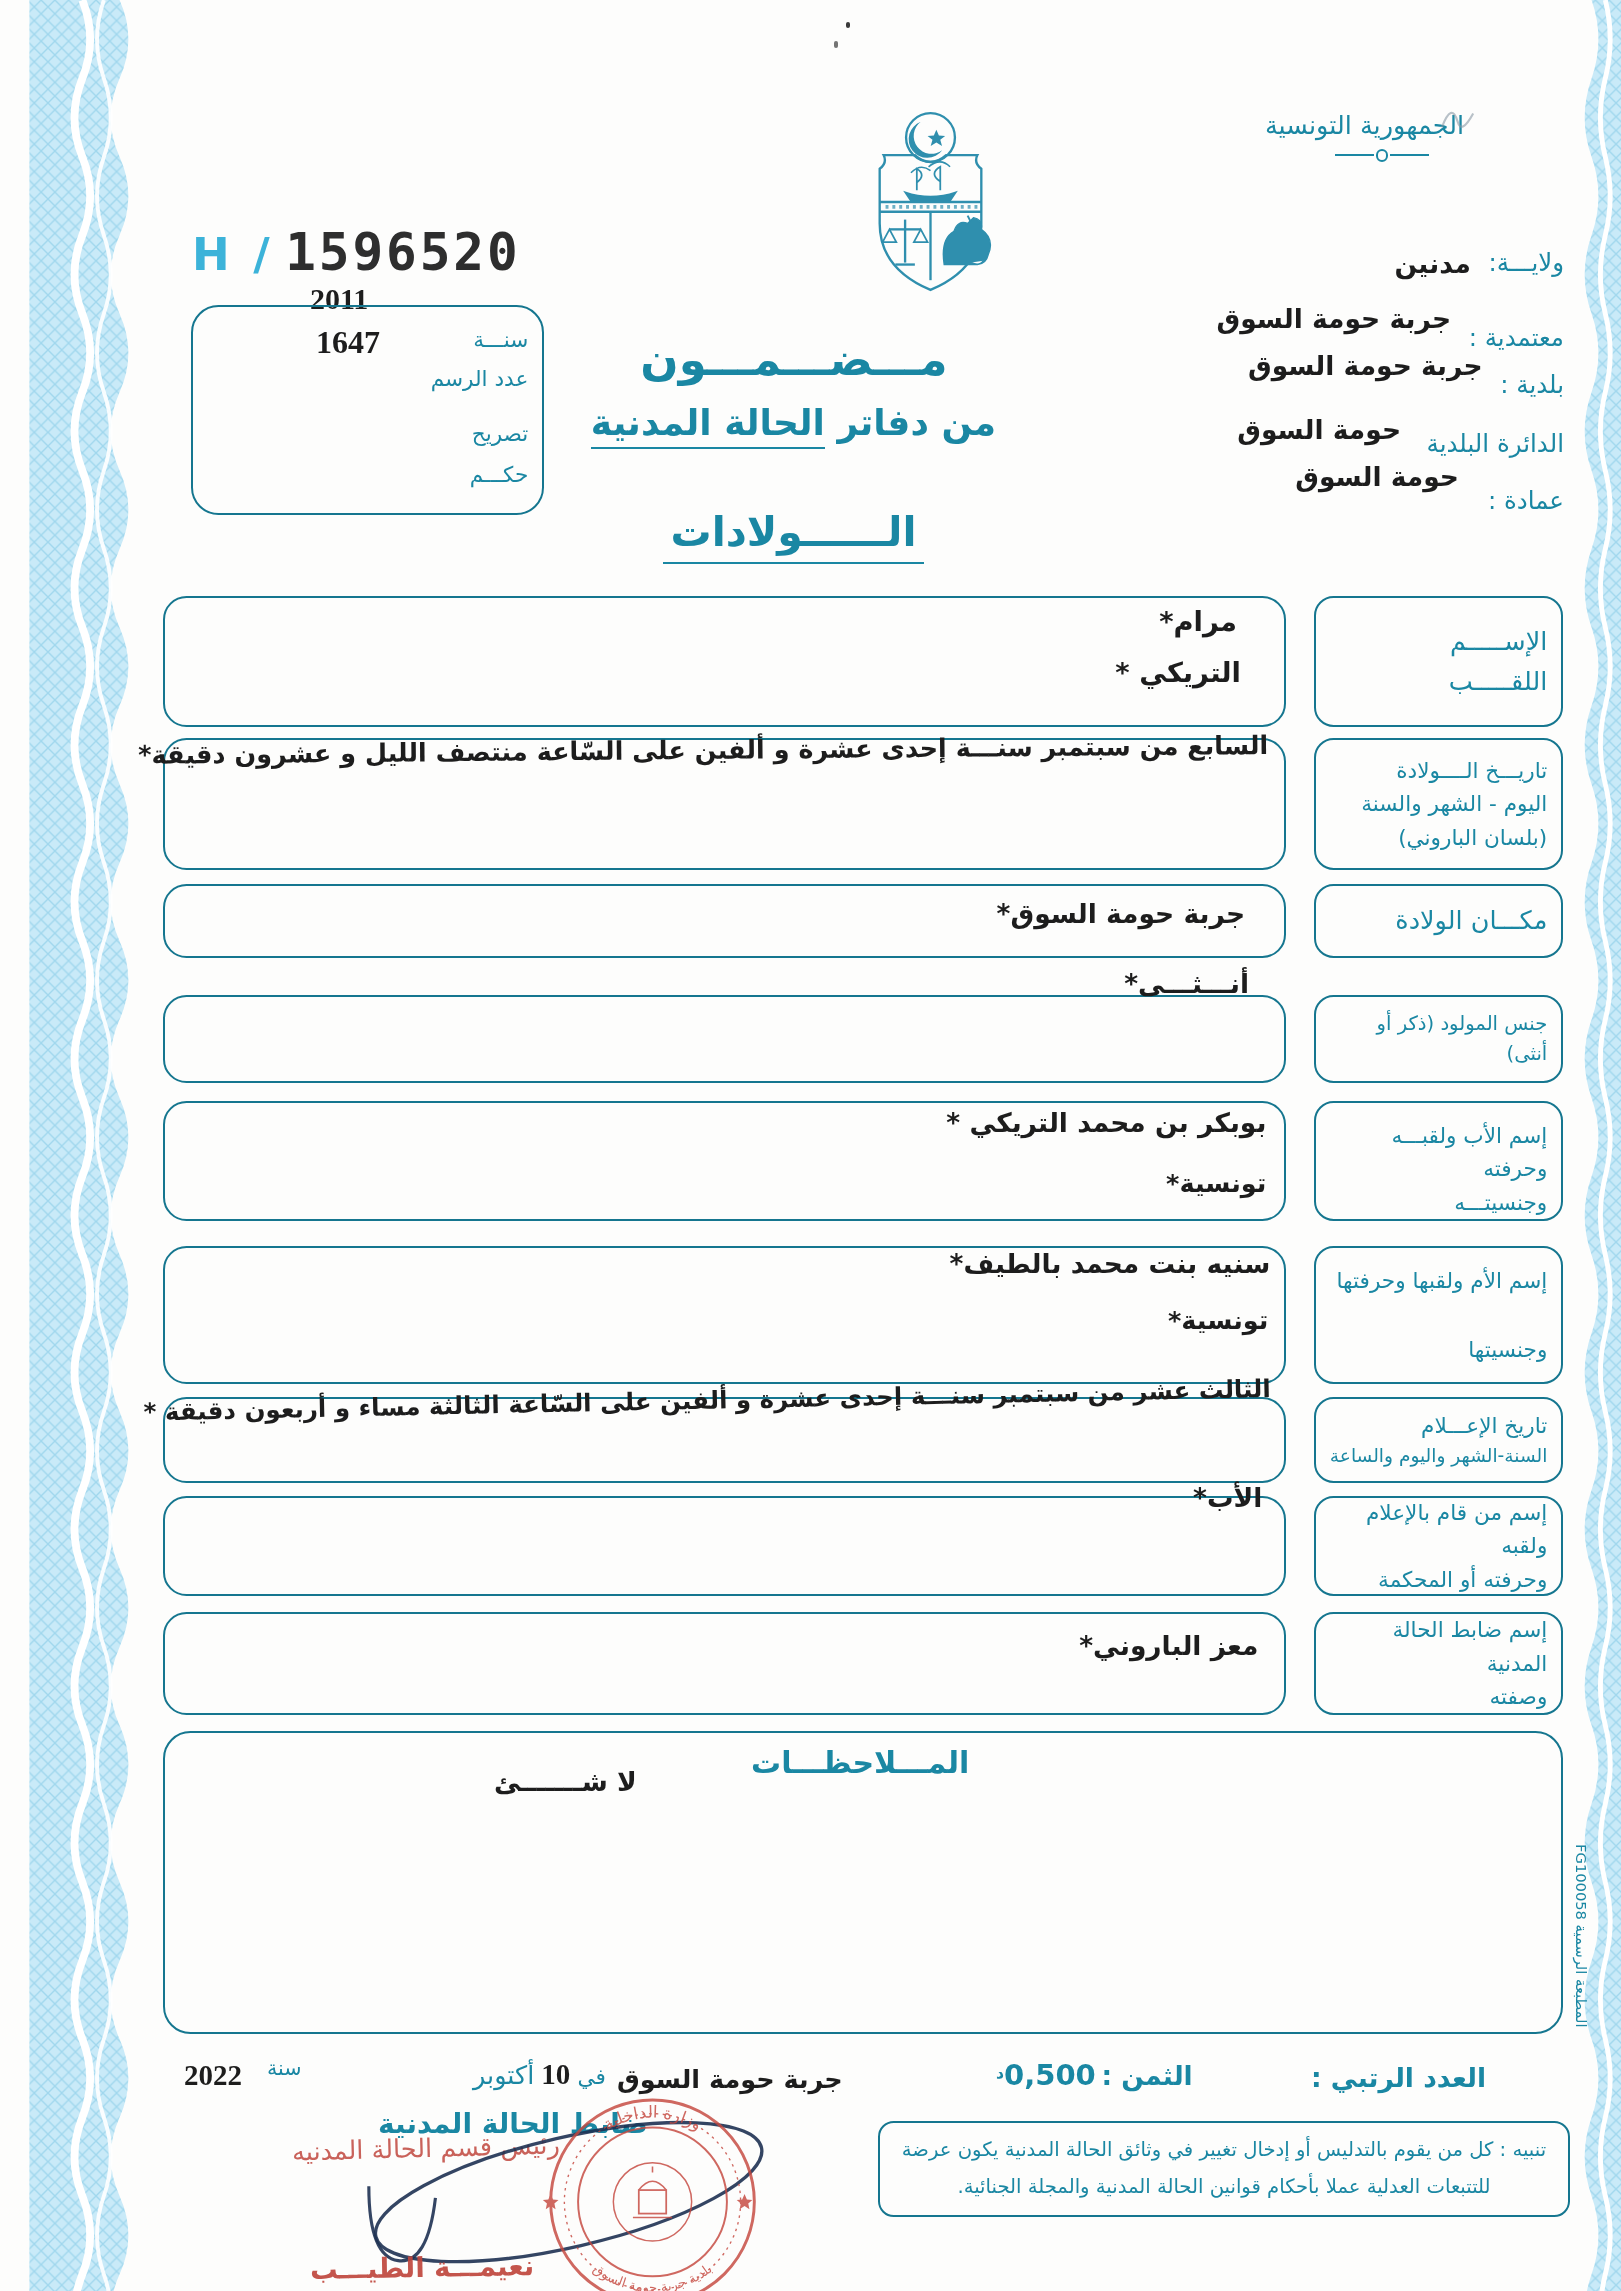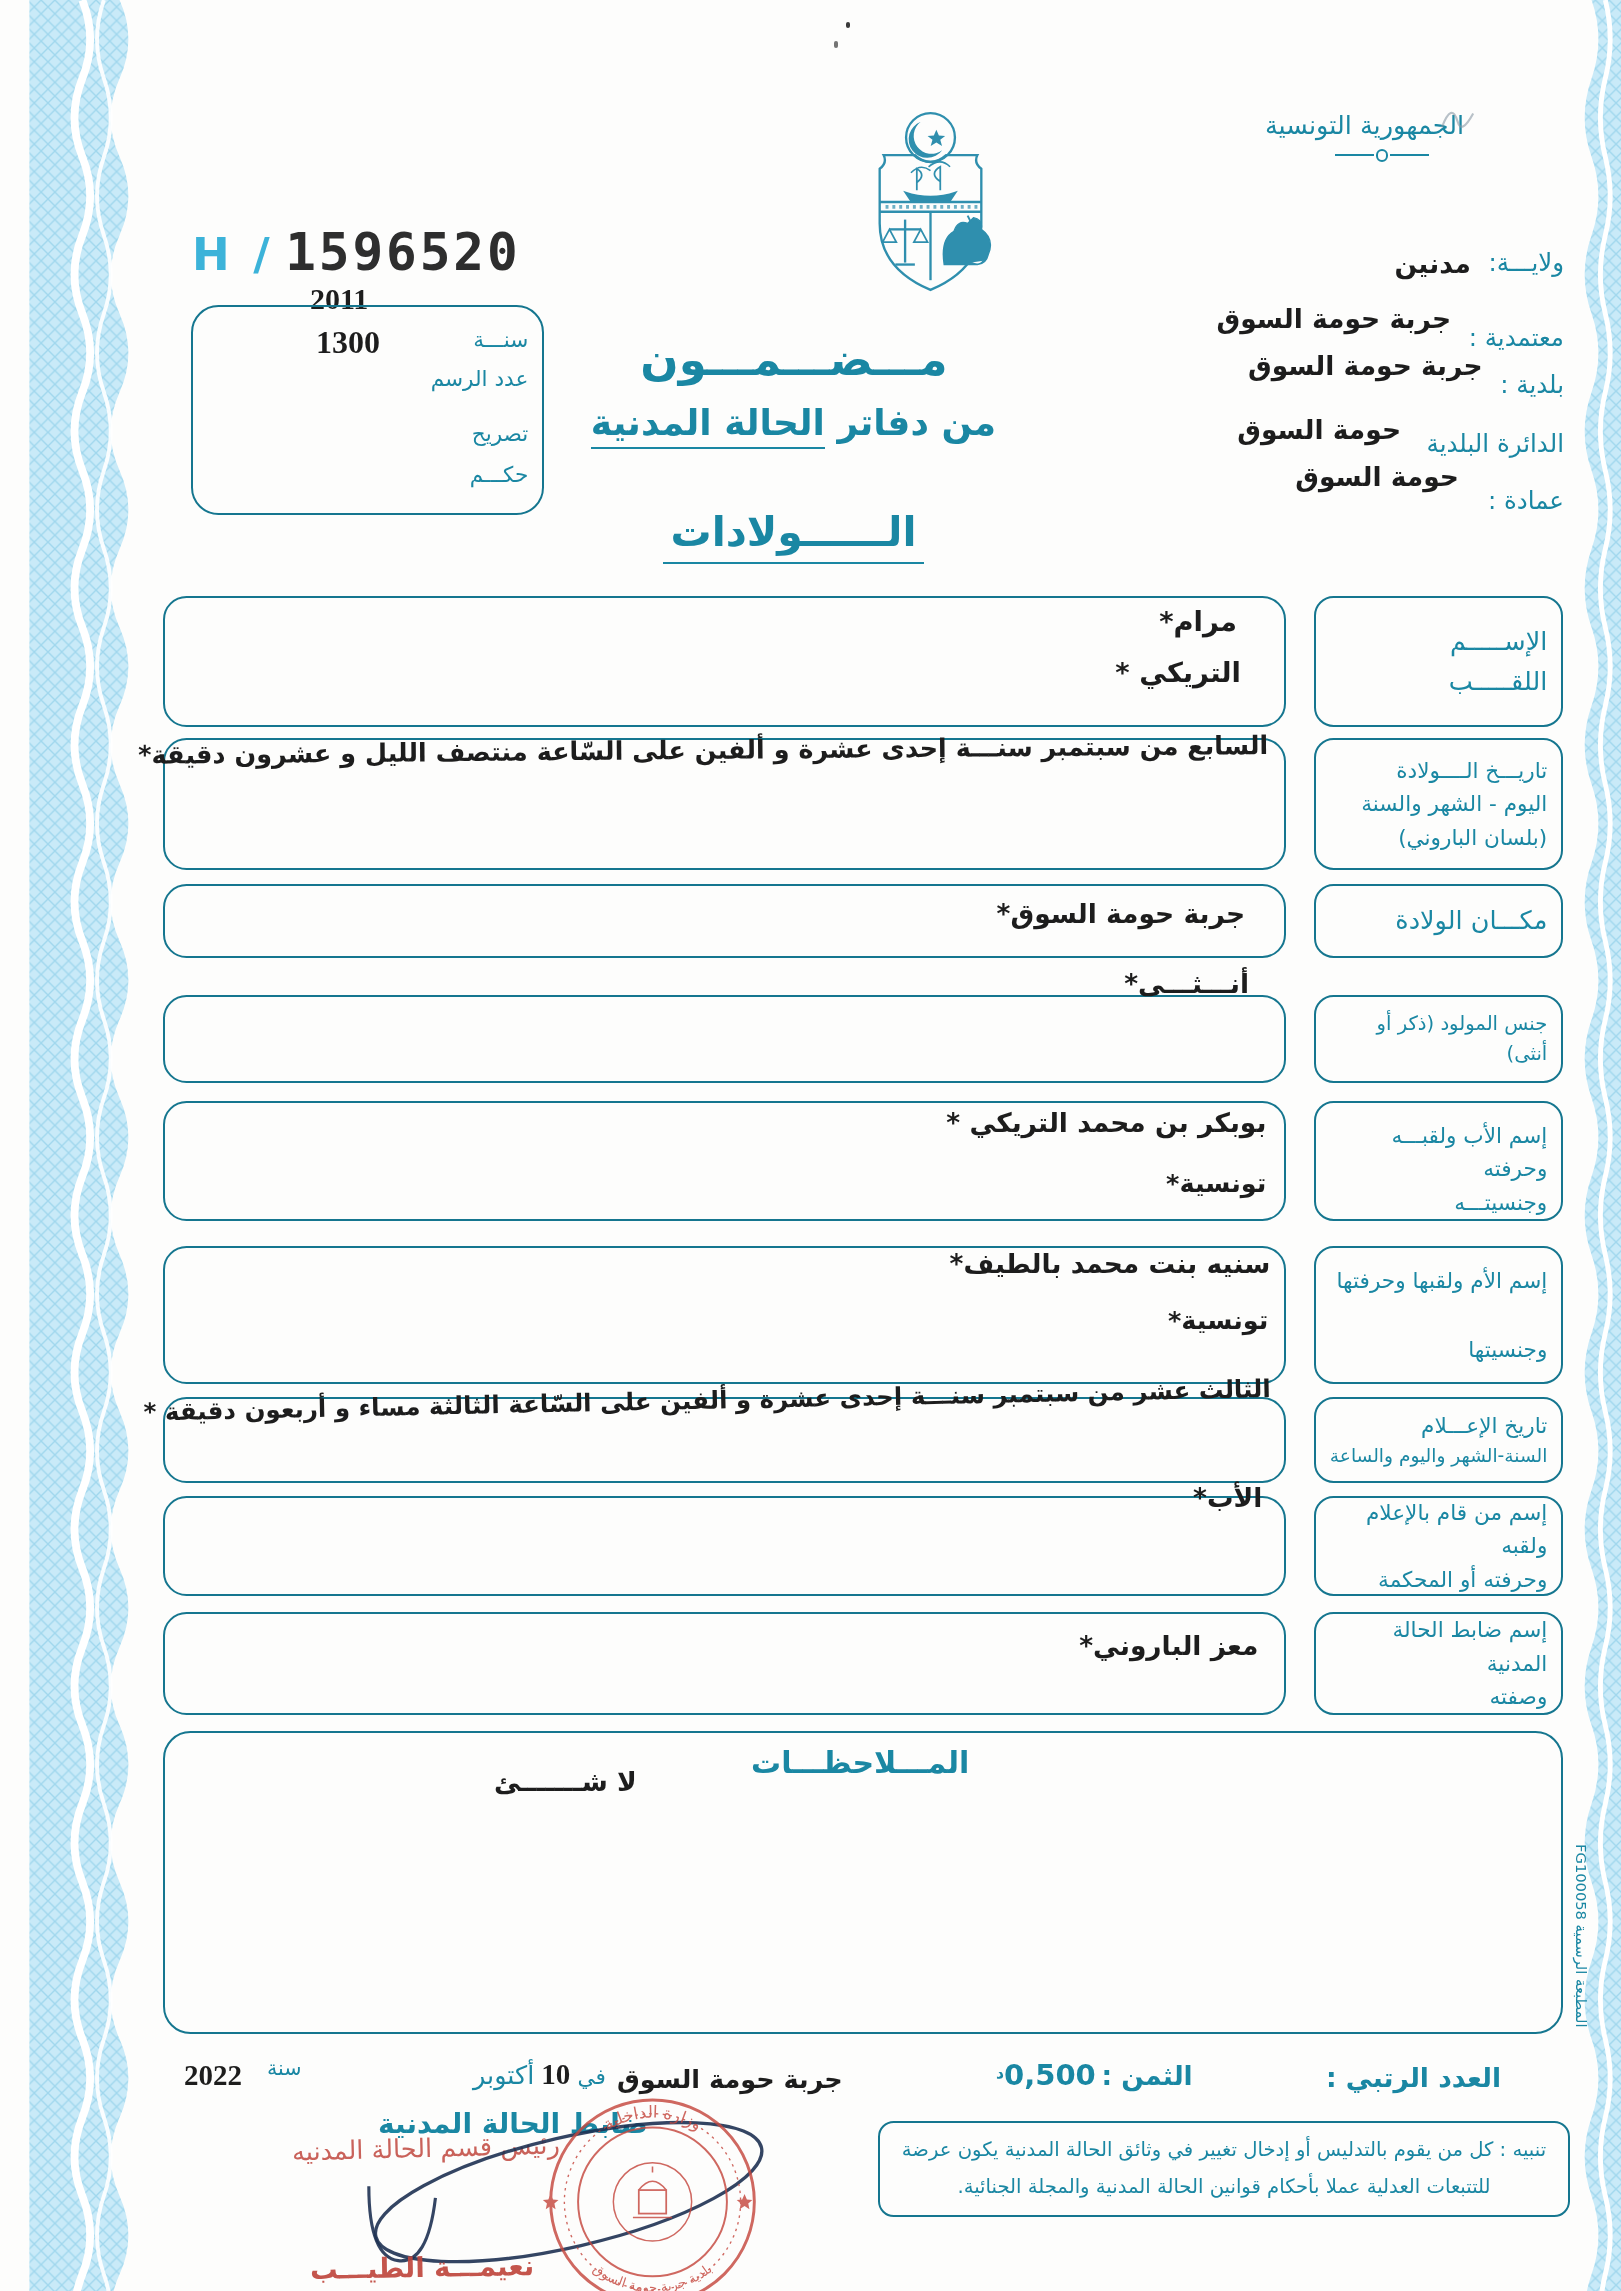--- a/index.html
+++ b/index.html
@@ -74,21 +74,21 @@
   .f-year{top:2056px;left:267px;font-size:20.6px;color:var(--teal);}
   .f-year-val{top:2059px;left:184px;font-size:29px;}
   .f-date{top:2058px;left:473px;direction:rtl;white-space:nowrap;}
   .f-date .in{color:var(--teal);font-size:21.6px;}
   .f-date .day{font-size:29px;font-weight:bold;font-family:"Liberation Serif",serif;margin:0 2px;}
   .f-date .month{color:var(--teal);font-size:25.5px;}
   .f-place{top:2064px;left:617px;font-size:25.5px;font-weight:bold;direction:rtl;}
   .officer-title{top:2107px;left:378px;font-size:28px;font-weight:bold;color:var(--teal);direction:rtl;}
   .red-title{top:2133px;left:292px;font-size:25.5px;color:var(--red);direction:rtl;transform:rotate(-1.5deg);opacity:.85;white-space:nowrap;}
   .red-name{top:2252px;left:310px;font-size:27.4px;font-weight:bold;color:var(--red);direction:rtl;transform:rotate(-1deg);opacity:.92;white-space:nowrap;}
-  .f-serial{top:2062px;left:1311px;font-size:26.5px;font-weight:bold;color:var(--teal);direction:rtl;margin-left:15px;}
+  .f-serial{top:2062px;left:1311px;font-size:26.5px;font-weight:bold;color:var(--teal);direction:rtl;}
   .f-price{top:2058px;left:996px;direction:rtl;white-space:nowrap;color:var(--teal);font-weight:bold;}
   .f-price .pl{font-size:26.5px;} .f-price .pv{font-size:29px;} .f-price sup{font-size:15.7px;}
   .notice{top:2121px;left:878px;width:692px;height:96px;border:2.5px solid var(--teal-dark);border-radius:15.7px;
           box-sizing:border-box;color:var(--teal);font-size:19.6px;text-align:center;direction:rtl;
           line-height:1.9;padding-top:7.8px;}
   .printer{top:1926px;left:1423px;width:314px;height:19.6px;text-align:center;font-size:14.7px;color:var(--teal);
            transform:rotate(90deg);direction:rtl;white-space:nowrap;}
   .speck{width:3.9px;height:6.9px;background:#3a3a3a;border-radius:2px;}
 </style>
 </head>
@@ -171,21 +171,21 @@
       <line x1="30" y1="160" x2="50" y2="160"></line>
       <path d="M104,110 l8,16" stroke-width="2"></path>
       <path d="M80,160 q-4,-26 10,-34 q4,-12 14,-8 l6,-6 q10,2 8,12 q14,10 7,26 q-2,9 -11,10 l-26,0 z M108,158 q8,4 12,-2" fill="#2f8fae" stroke-width="1.4"></path>
     </g>
   </svg>
 
   <div class="abs serial-line">
     <span class="serial-prefix">H /</span><span class="serial-number">1596520</span>
   </div>
   <div class="abs reg-year serif bold">2011</div>
-  <div class="abs reg-number serif bold">1300</div>
+  <div class="abs reg-number serif bold">1647</div>
 
   <div class="abs stamp-box">
     <span class="sb-year">سنـــة</span>
     <span class="sb-act">عدد الرسم</span>
     <span class="sb-decl">تصريح</span>
     <span class="sb-judg">حكـــم</span>
   </div>
 
   <div class="adm adm1">
     <span class="lab">ولايـــة:</span>

